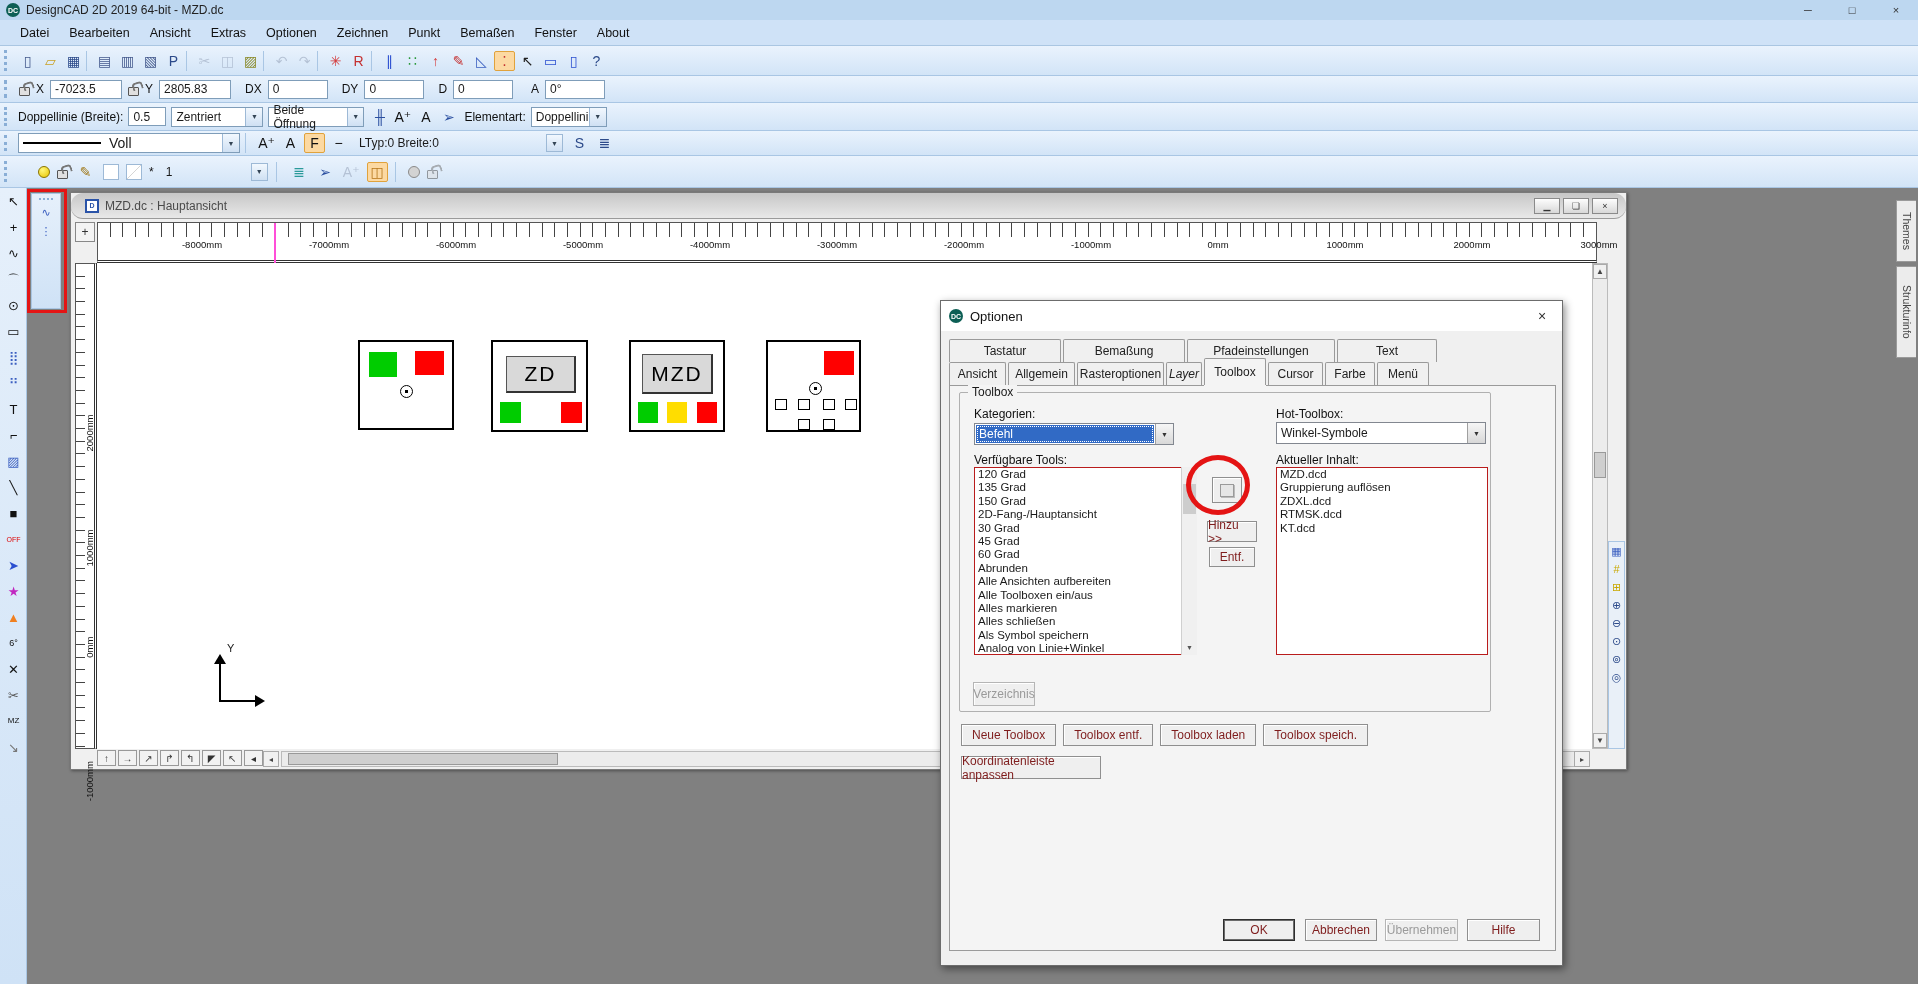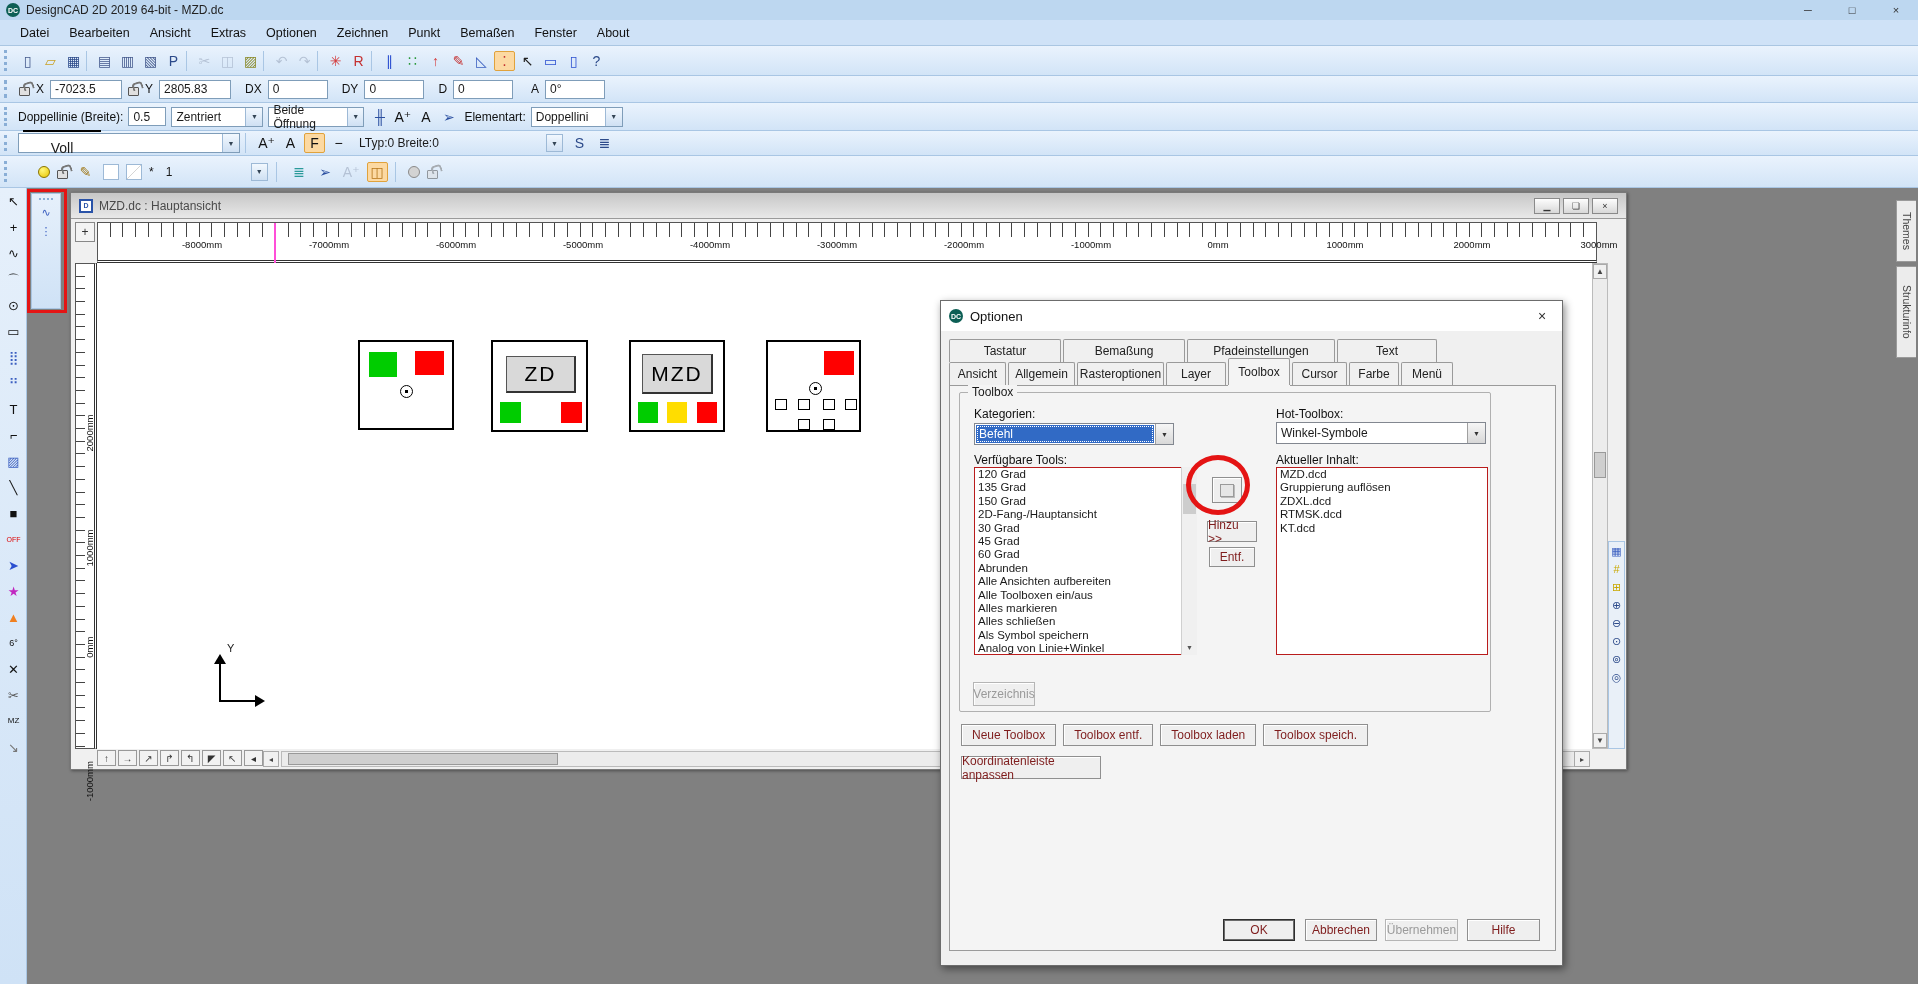--- a/index.html
+++ b/index.html
@@ -32,21 +32,21 @@
   .swatch.diag{background:linear-gradient(135deg,#fff 47%,#aaa 49%,#fff 51%);}
 
   
   .palette{position:absolute;left:0;top:188px;width:27px;height:796px;background:linear-gradient(#e6f0fb,#cfe2f6);border-right:1px solid #a9c6e4;}
   .palette .icn{position:relative;width:25px;height:26px;margin-left:1px;font-size:13px;}
   .minitb{position:absolute;left:31px;top:193px;width:30px;height:116px;background:linear-gradient(#e6f0fb,#cfe2f6);border:1px solid #a9c6e4;display:flex;flex-direction:column;align-items:center;padding-top:2px;gap:2px;}
   .minitb .h{width:14px;border-top:2px dotted #89aed6;margin:2px 0;}
 
   
   .cwin{position:absolute;left:70px;top:192px;width:1557px;height:578px;background:#f0f0f0;border:1px solid #7a7a7a;box-shadow:1px 1px 3px rgba(0,0,0,.4);}
-  .cwin-title{position:absolute;left:0;top:0;width:100%;height:26px;background:linear-gradient(#c7c7c7,#e8e8e8);border-bottom:1px solid #9a9a9a;display:flex;align-items:center;gap:6px;padding-left:8px;color:#4a4a4a;}
+  .cwin-title{position:absolute;left:0;top:0;width:100%;height:26px;background:linear-gradient(#c7c7c7,#e8e8e8);border-bottom:1px solid #9a9a9a;display:flex;align-items:center;gap:6px;padding-left:14px;color:#4a4a4a;border-radius:12px;}
   .cwin-title .docicon{width:14px;height:14px;background:#fff;border:2px solid #2a53a8;display:flex;align-items:center;justify-content:center;font-size:7px;color:#2a53a8;font-weight:bold;}
   .cwbtns{position:absolute;right:8px;top:5px;display:flex;gap:3px;}
   .wbtn{width:26px;height:16px;background:linear-gradient(#fdfdfd,#d8d8d8);border:1px solid #8a8a8a;display:flex;align-items:center;justify-content:center;font-size:9px;color:#333;}
   .corner-btn{position:absolute;left:4px;top:29px;width:20px;height:20px;background:#f4f4f4;border:1px solid #888;display:flex;align-items:center;justify-content:center;font-size:12px;color:#333;}
   .hruler{position:absolute;left:26px;top:29px;width:1500px;height:41px;background:#fff;border:1px solid #555;border-bottom:3px double #333;}
   .hruler .ticks{position:absolute;left:0;top:0;width:100%;height:14px;background:repeating-linear-gradient(90deg,transparent 0 11.7px,#444 11.7px 12.7px);}
   .hruler .hlab{position:absolute;top:16px;transform:translateX(-50%);font-size:9.5px;color:#111;}
   .vruler{position:absolute;left:4px;top:70px;width:22px;height:486px;background:#fff;border:1px solid #555;border-right:3px double #333;}
   .vruler .ticks{position:absolute;left:0;top:0;width:9px;height:100%;background:repeating-linear-gradient(180deg,transparent 0 11.7px,#444 11.7px 12.7px);}
   .vruler .vlab{position:absolute;left:8px;transform:translateY(-50%);writing-mode:vertical-rl;rotate:180deg;font-size:9.5px;color:#111;}
@@ -202,30 +202,30 @@
       <span class="arr">▼</span>
     </span>
     <span style="display:flex;align-items:center;gap:2px;">
 
     <span class="icn" style="color: rgb(43, 79, 160);">╫</span>
         <span class="icn" style="color: rgb(17, 17, 17);">A⁺</span>
         <span class="icn" style="color: rgb(17, 17, 17);">A</span>
         <span class="icn" style="color: rgb(43, 79, 160);">➢</span>
       </span>
     <span class="lbl">Elementart:</span>
-    <span class="combo" style="width:92px;">
+    <span class="combo" style="width:76px;">
       <span>Doppellini</span>
       <span class="arr">▼</span>
     </span>
   </div>
 
   <div class="bar" style="top:131px;height:25px;gap:5px;">
     <span class="grip"></span>
     <span class="combo" style="width:222px;">
-      <span style="display:flex;align-items:center;gap:8px;flex-direction:column;">
+      <span style="display:flex;align-items:center;gap:8px;">
         <span style="display:inline-block;width:78px;border-top:2px solid #000;"></span>
         <span style="font-size:14px;">Voll</span>
       </span>
       <span class="arr">▼</span>
     </span>
     <span class="sep"></span>
     <span style="display:flex;align-items:center;gap:3px;">
 
     <span class="icn" style="color: rgb(17, 17, 17);">A⁺</span>
         <span class="icn" style="color: rgb(17, 17, 17);">A</span>
@@ -415,21 +415,21 @@
     <span class="tab" style="width: 112px;">Tastatur</span>
         <span class="tab" style="width: 122px;">Bemaßung</span>
         <span class="tab" style="width: 148px;">Pfadeinstellungen</span>
         <span class="tab" style="width: 100px;">Text</span>
       </div>
     <div class="tabs" style="left:8px;top:61px;">
 
     <span class="tab" style="width: 57px;">Ansicht</span>
         <span class="tab" style="width: 67px;">Allgemein</span>
         <span class="tab" style="width: 87px;">Rasteroptionen</span>
-        <span class="tab" style="width: 60px;">Layer</span>
+        <span class="tab" style="width: 36px; font-style: italic;">Layer</span>
         <span class="tab sel" style="width: 62px;">Toolbox</span>
         <span class="tab" style="width: 55px;">Cursor</span>
         <span class="tab" style="width: 50px;">Farbe</span>
         <span class="tab" style="width: 52px;">Menü</span>
       </div>
 
     <div class="page">
       <div class="grp">
         <span class="gl">Toolbox</span>
 

